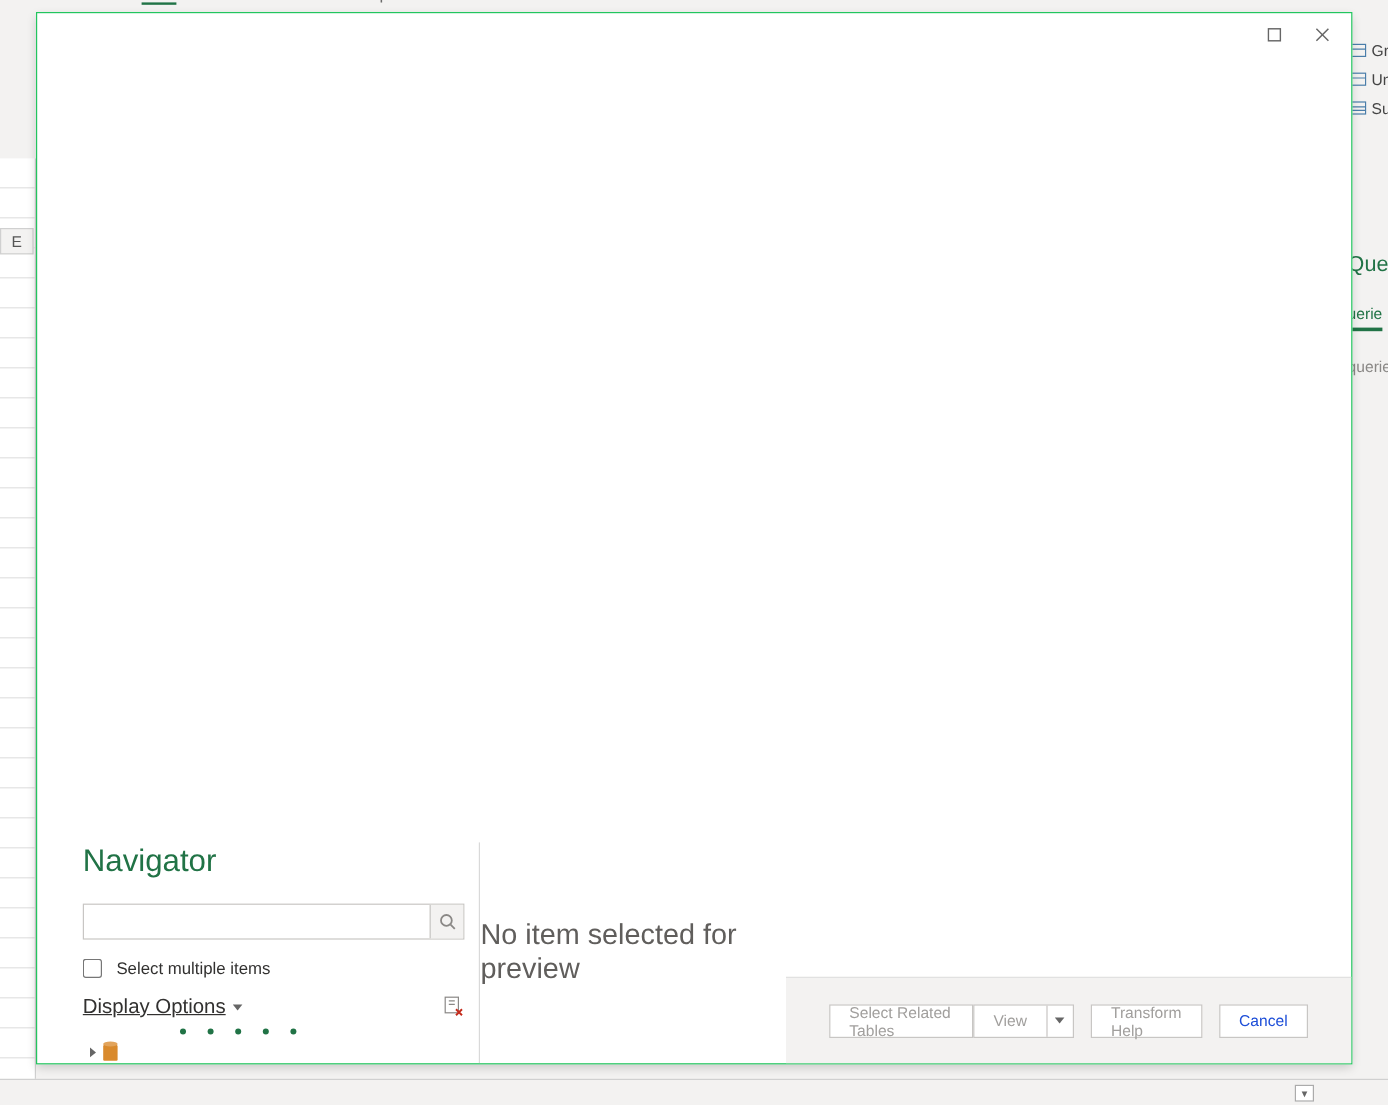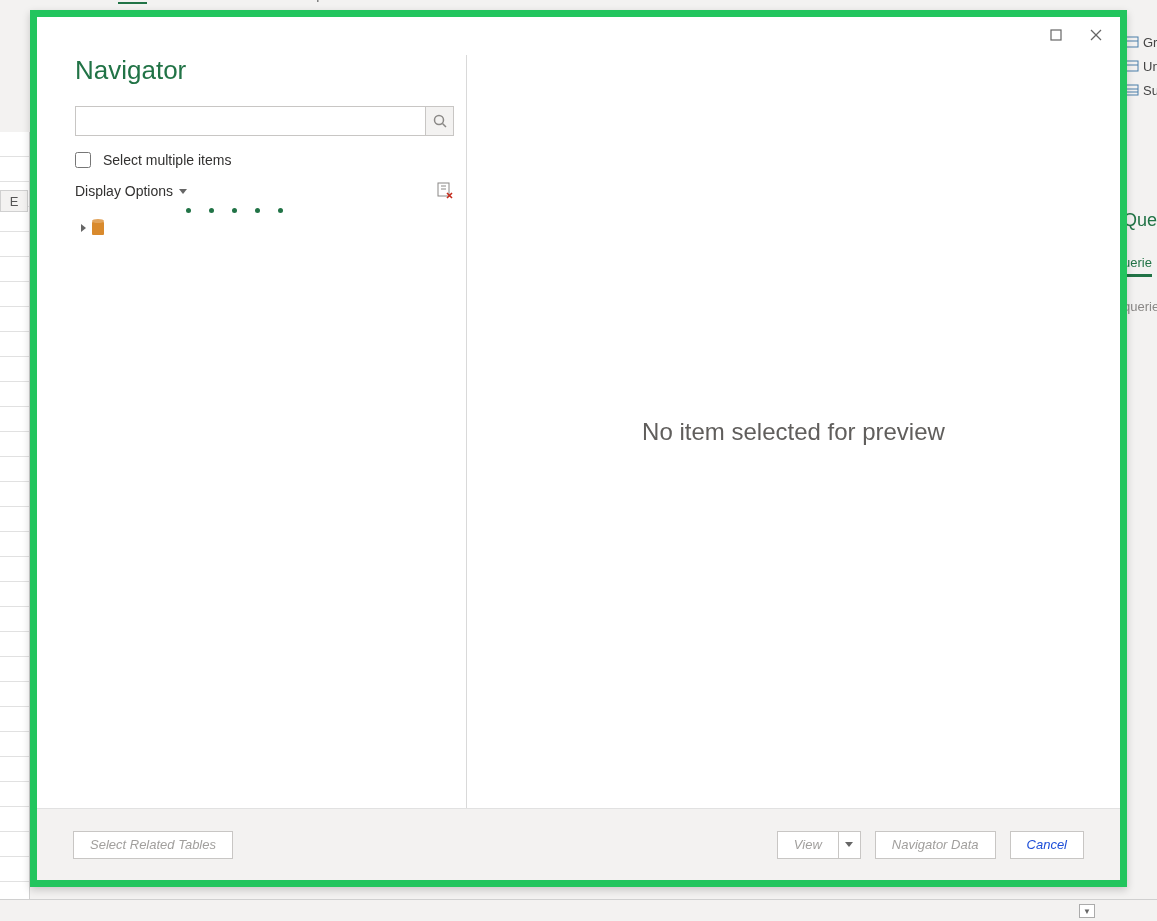--- a/index.html
+++ b/index.html
@@ -94,25 +94,26 @@
       display: flex; align-items: center; justify-content: center;
       font-size: 8px; color: #666;
     }
 
     
     .dialog {
       position: absolute;
       left: 30px; top: 10px;
       width: 1097px; height: 877px;
       background: #fff;
-      border: 7px solid #22c55e;
+      border: 1px solid #22c55e;
       box-shadow: 0 3px 8px rgba(0,0,0,0.18);
       display: flex;
-      flex-direction: column;
+      flex-direction: row;
       z-index: 10;
+      align-items: flex-end;
     }
     .dialog-titlebar {
       position: absolute;
       top: 4px; right: 4px;
       display: flex;
       gap: 0;
     }
     .titlebar-btn {
       width: 40px; height: 28px;
       display: flex; align-items: center; justify-content: center;
@@ -176,23 +177,23 @@
       accent-color: #217346;
     }
 
     .display-row {
       display: flex;
       align-items: center;
       justify-content: space-between;
       margin-bottom: 10px;
     }
     .display-drop {
-      font-size: 14px;
+      font-size: 17px;
       color: #323130;
-      display: flex; align-items: center; gap: 6px;
+      display: flex; align-items: center; gap: 6px; text-decoration: underline;
     }
     .caret-down {
       width: 0; height: 0;
       border-left: 4px solid transparent;
       border-right: 4px solid transparent;
       border-top: 5px solid #666;
     }
     .refresh-icon { width: 18px; height: 18px; position: relative; }
 
     .loading-dots {
@@ -245,21 +246,20 @@
     }
 
     .dialog-footer {
       height: 72px;
       background: #f3f2f1;
       border-top: 1px solid #e1e1e1;
       display: flex;
       align-items: center;
       justify-content: space-between;
       padding: 0 36px;
-      font-style: italic;
     }
     .footer-left, .footer-right { display: flex; gap: 14px; align-items: center; }
     .btn {
       height: 28px;
       background: #fff;
       border: 1px solid #c8c6c4;
       padding: 0 16px;
       font-size: 13px;
       color: #1d4ed8;
       display: flex; align-items: center; justify-content: center;
@@ -430,17 +430,17 @@
     <div class="footer-left">
       <div class="btn disabled">Select Related Tables</div>
     </div>
     <div class="footer-right">
       <div class="btn-split">
         <div class="main">View</div>
         <div class="drop">
             <span class="caret-down"></span>
           </div>
       </div>
-      <div class="btn disabled">Navigator Data</div>
+      <div class="btn disabled">Transform Help</div>
       <div class="btn">Cancel</div>
     </div>
   </div>
 </div>
 
 </body></html>

